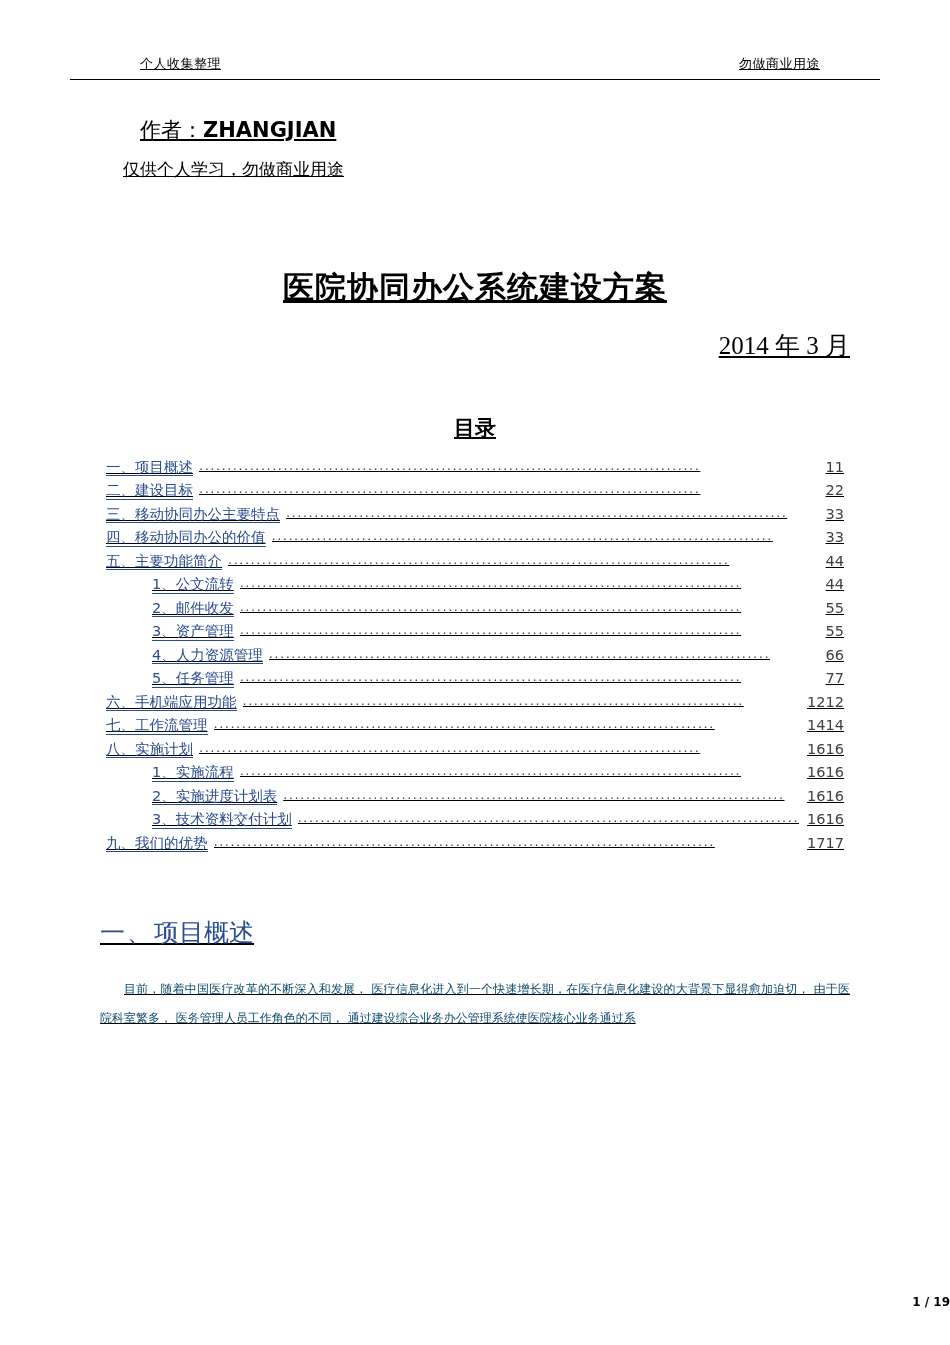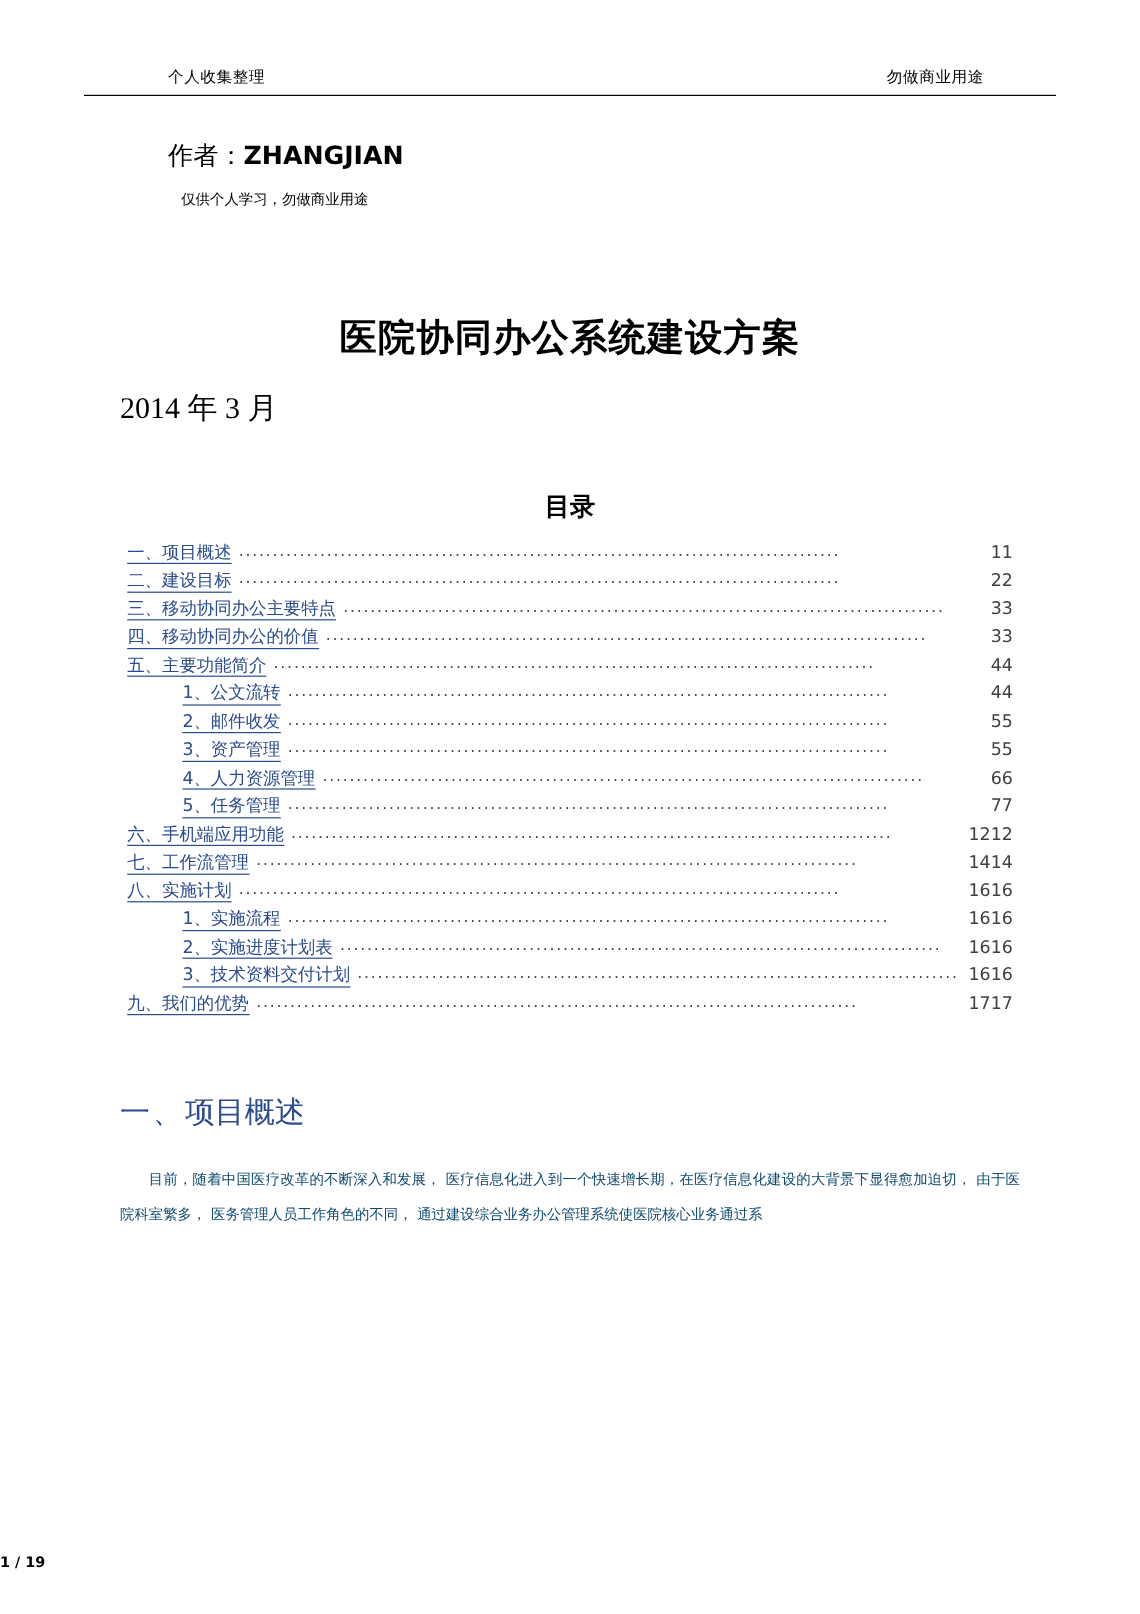--- a/index.html
+++ b/index.html
@@ -14,20 +14,21 @@
     color: #000000;
     position: relative;
     overflow: hidden;
   }
   .page {
     position: relative;
     width: 950px;
     height: 1345px;
     box-sizing: border-box;
     padding: 0 100px;
+    text-decoration: underline;
   }
 
   
   .header {
     display: flex;
     justify-content: space-between;
     align-items: flex-end;
     padding: 55px 40px 6px 70px;
     border-bottom: 1px solid #000;
     margin: 0 -30px 0 -30px;
@@ -47,22 +48,22 @@
     margin-left: 40px;
     font-size: 21px;
     font-family: "DejaVu Sans", sans-serif;
     font-weight: bold;
   }
   .author-line .label {
     font-weight: normal;
   }
   .author-note {
     margin-top: 14px;
-    margin-left: 51px;
-    font-size: 12px;
+    margin-left: 23px;
+    font-size: 17px;
     font-family: "DejaVu Sans", sans-serif;
   }
 
   
   .doc-title {
     margin-top: 86px;
     text-align: center;
     font-size: 31px;
     font-weight: bold;
     font-family: "DejaVu Sans", sans-serif;
@@ -70,21 +71,21 @@
   }
   .doc-company {
     margin-top: 28px;
     text-align: center;
     font-size: 23px;
     font-weight: bold;
     font-family: "DejaVu Sans", sans-serif;
   }
   .doc-date {
     margin-top: 20px;
-    text-align: left;
+    text-align: right;
     font-size: 25px;
     font-family: "Liberation Serif", serif;
   }
 
   
   .toc-heading {
     margin-top: 52px;
     text-align: center;
     font-size: 21px;
     font-weight: bold;
@@ -147,21 +148,21 @@
     text-align: justify;
     color: #0c4a6e;
   }
 
   
   .footer {
     position: absolute;
     left: 0;
     right: 0;
     bottom: 36px;
-    text-align: left;
+    text-align: right;
     font-size: 12px;
     font-weight: bold;
     font-family: "DejaVu Sans", sans-serif;
   }
 </style>
 </head>
 <body>
 
 <div class="page">
 

